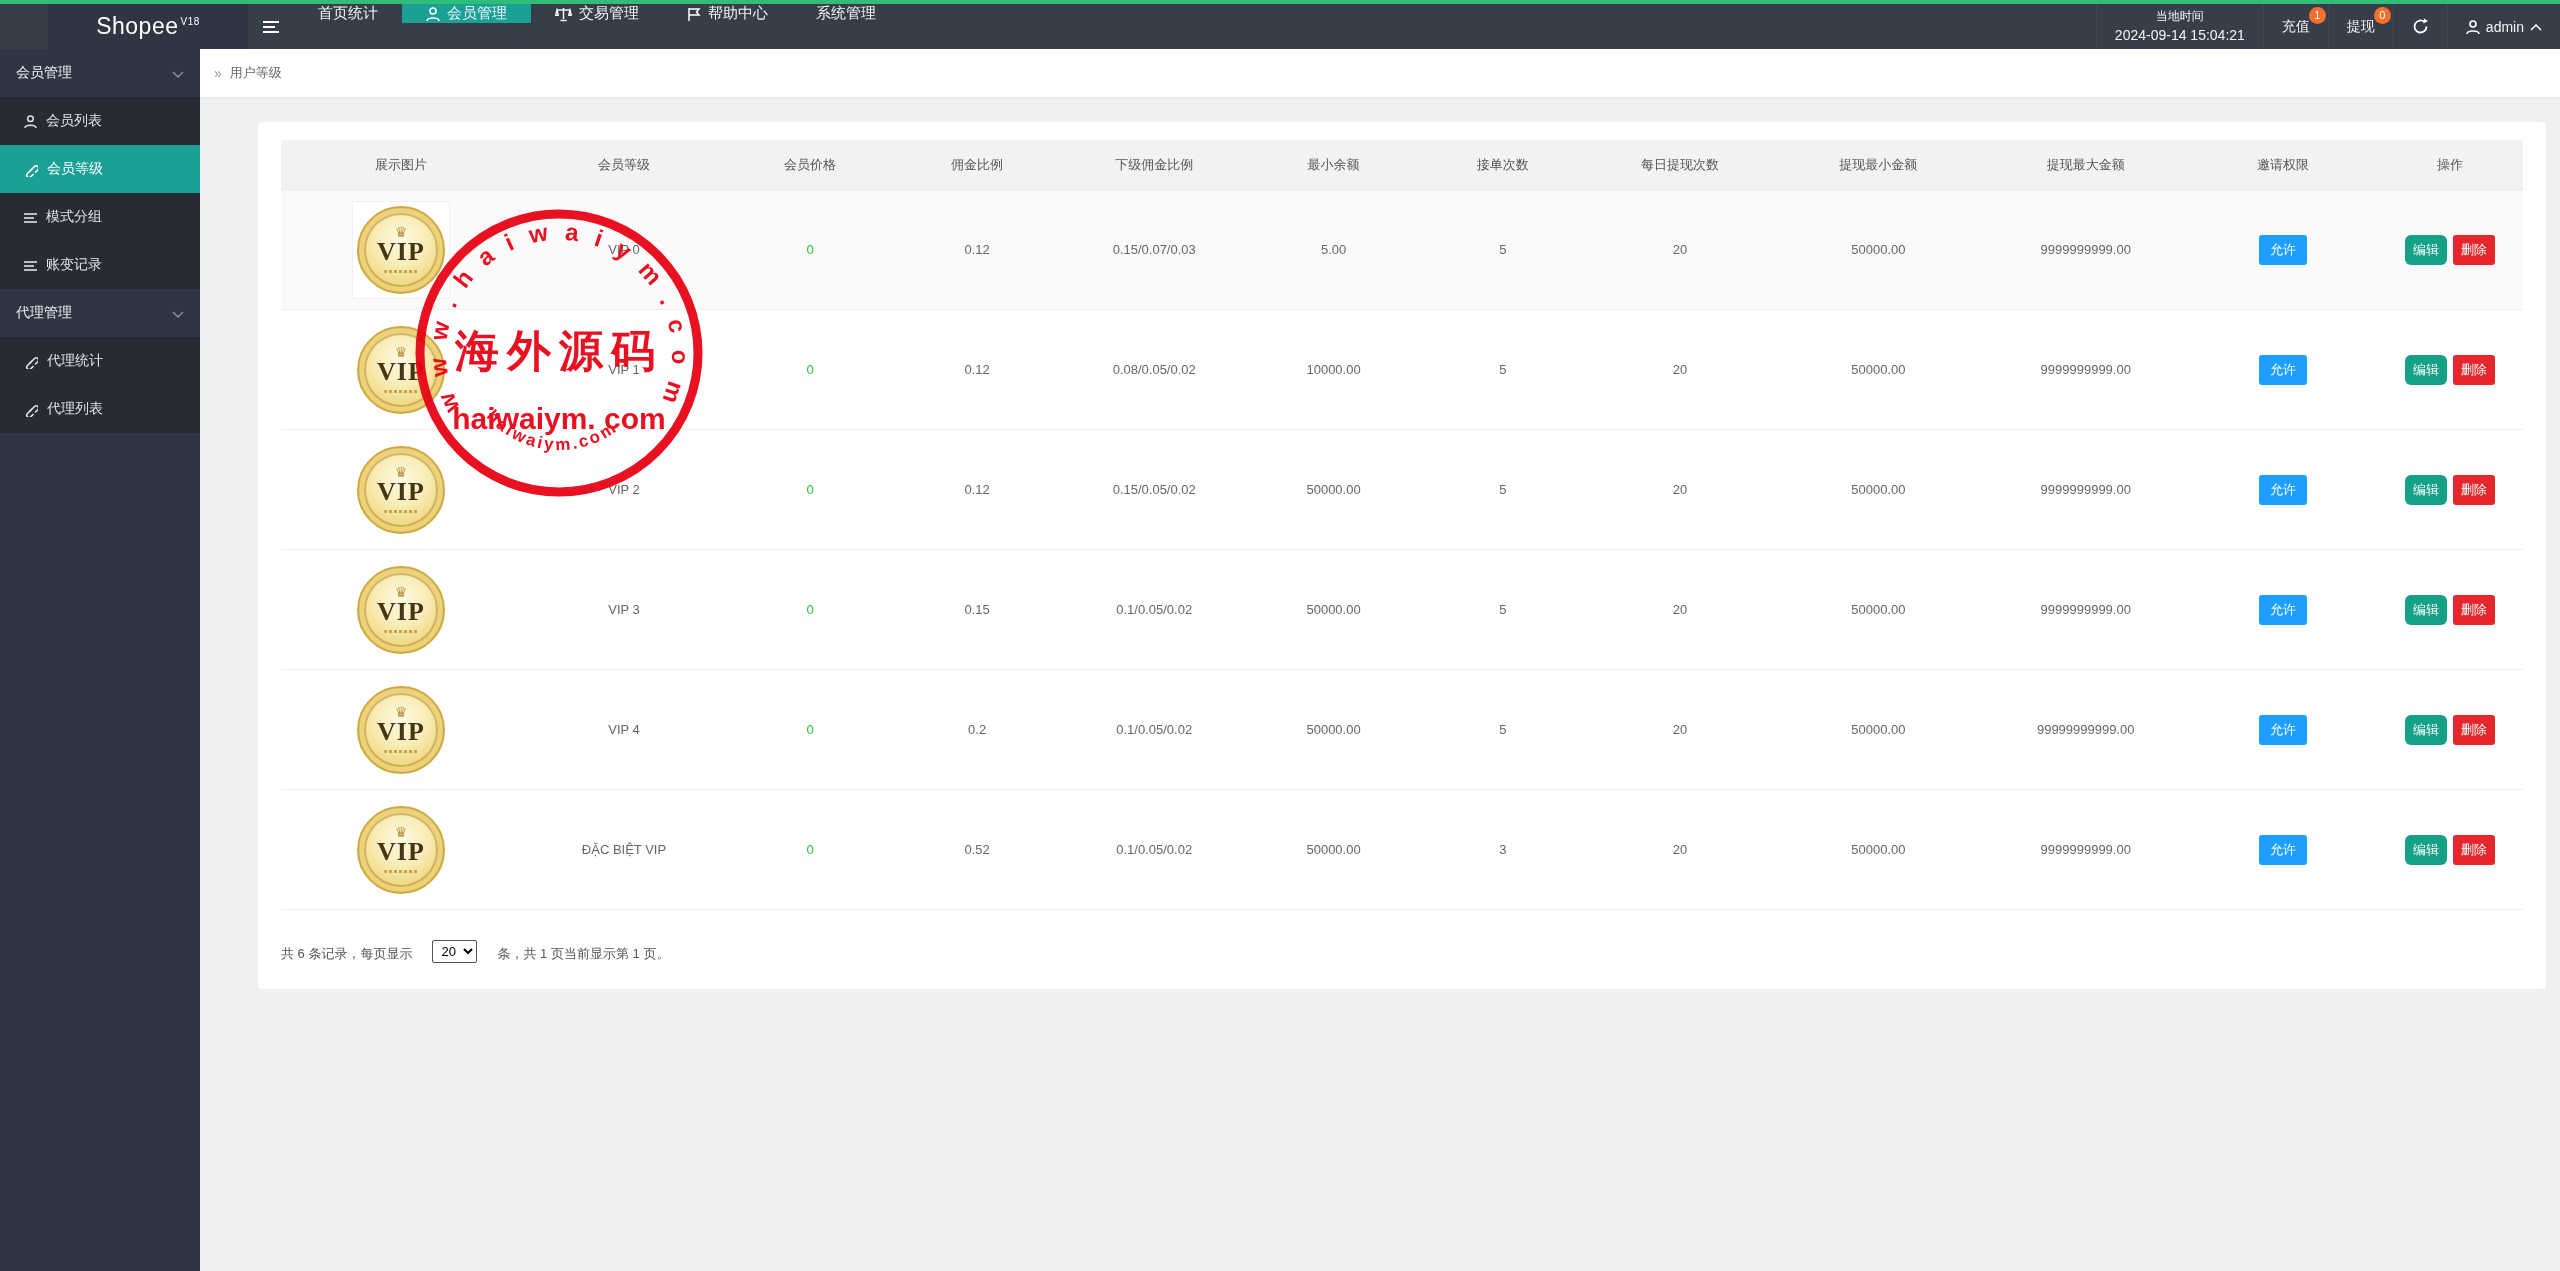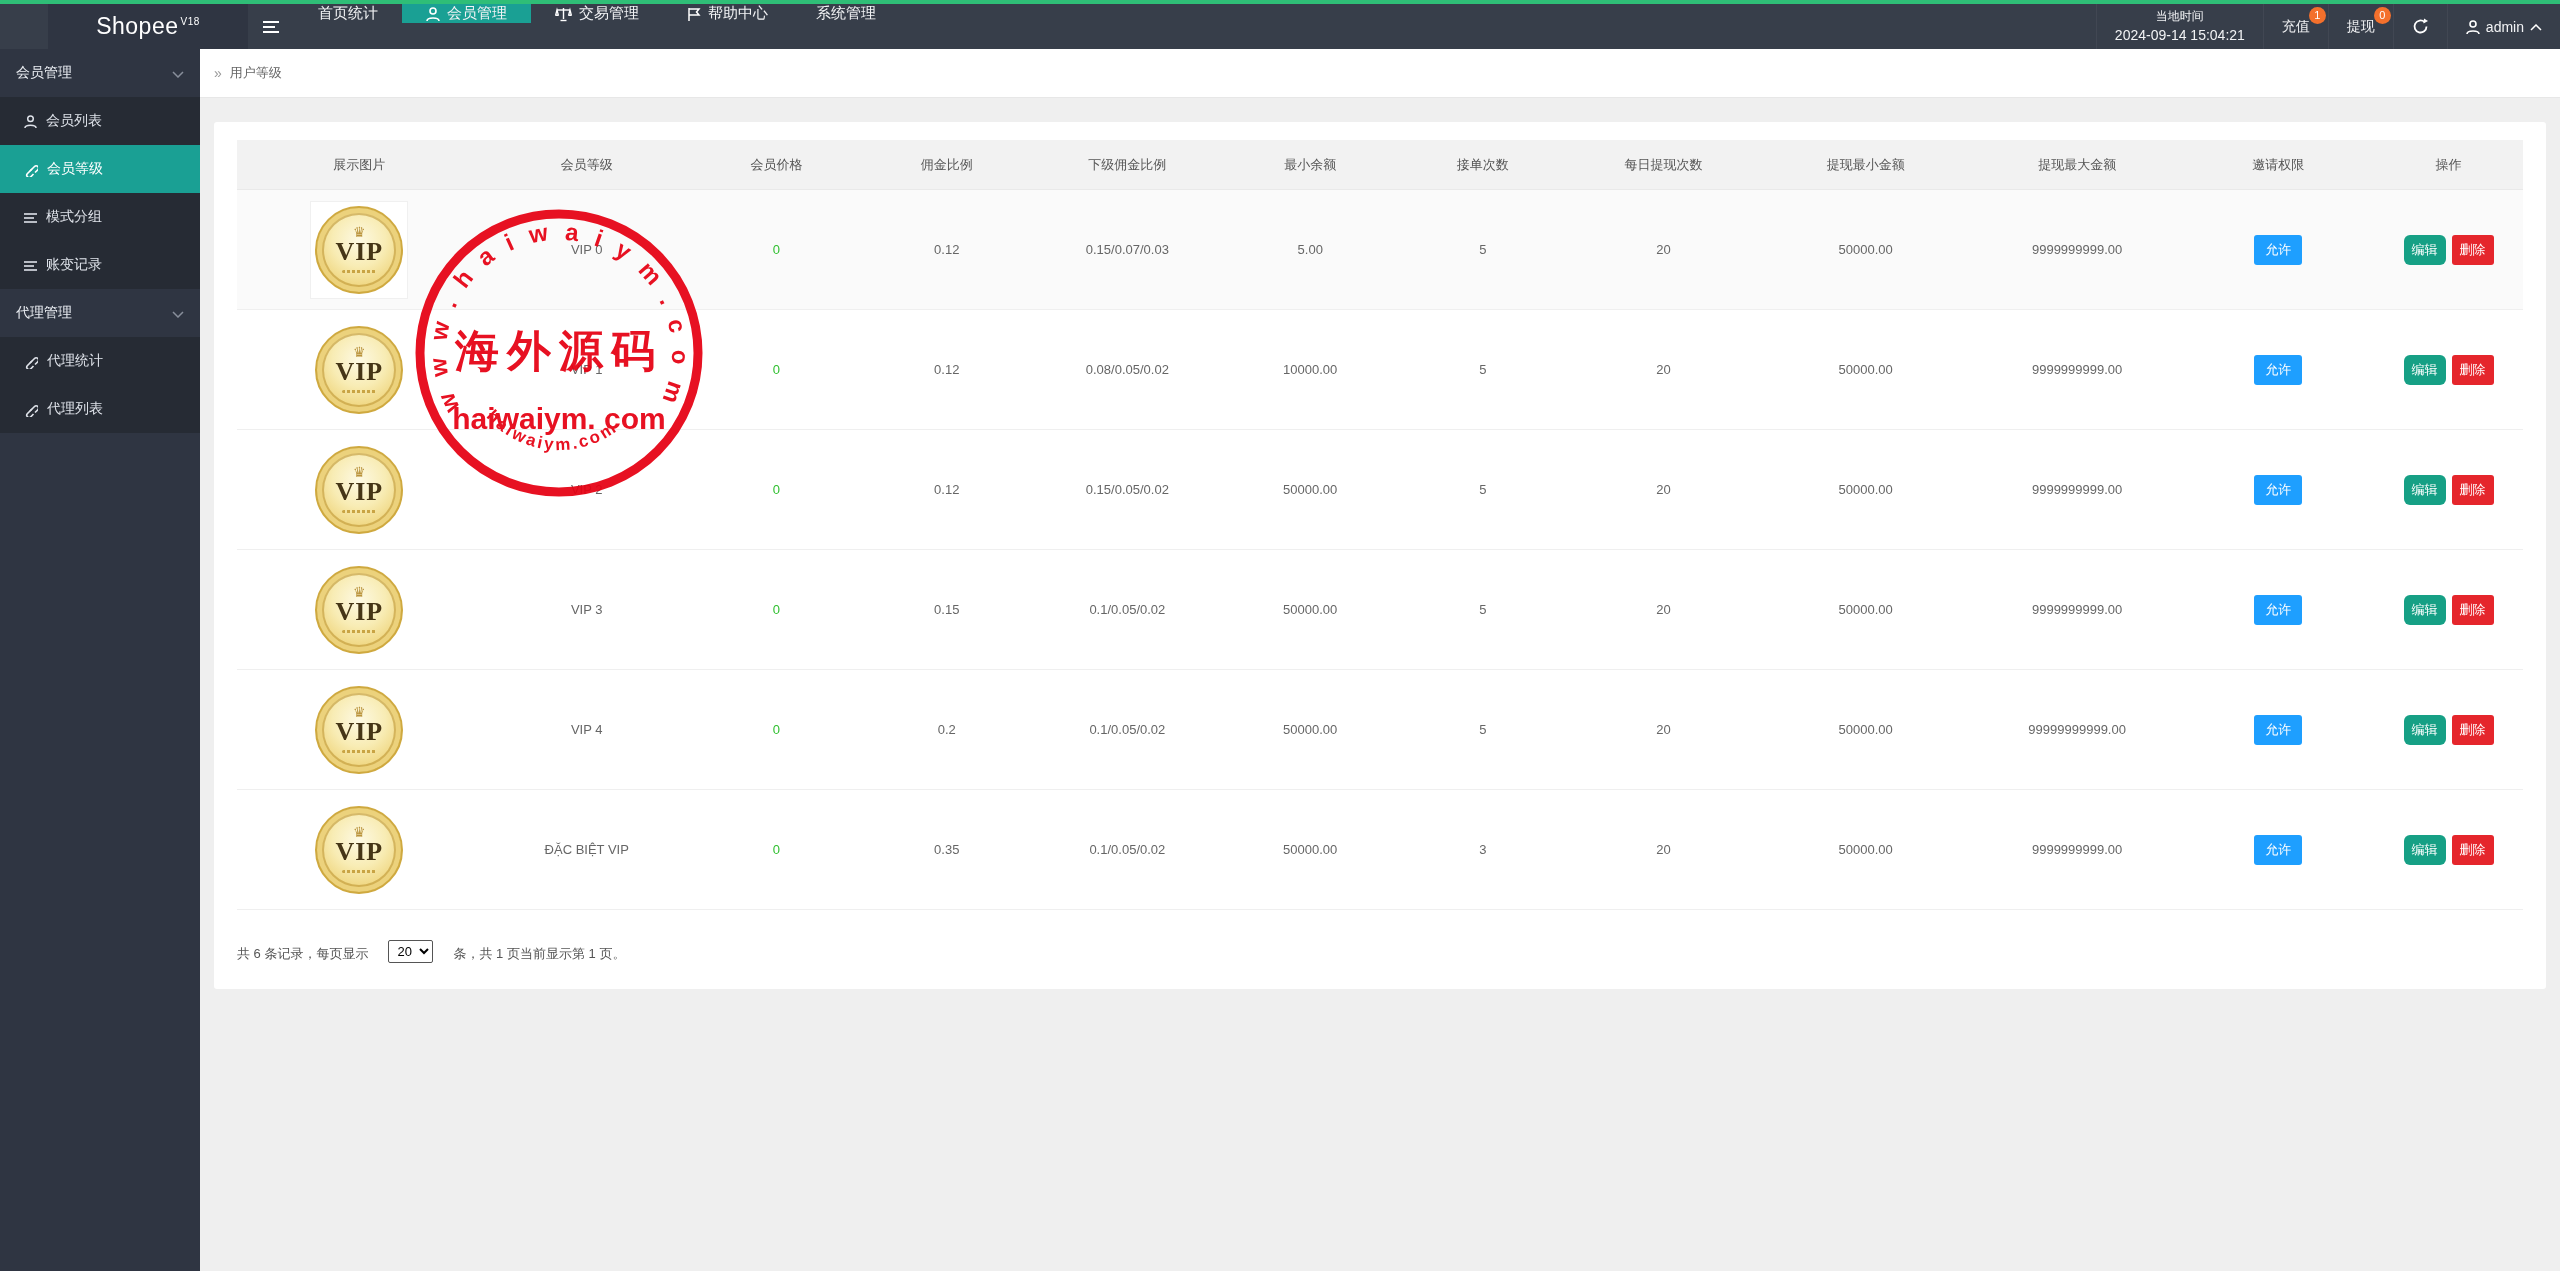--- a/index.html
+++ b/index.html
@@ -35,21 +35,21 @@
     color:#eceff4; cursor:pointer; }
   .sb-group-hd .chev { margin-left:auto; opacity:.7; }
   .sb-items { background:#262b34; }
   .sb-item { height:48px; display:flex; align-items:center; gap:9px; padding:0 16px 0 24px;
     font-size:14px; cursor:pointer; }
   .sb-item.active { background:#1aa094; color:#fff; }
   .main { flex:1; display:flex; flex-direction:column; background:#efefef; }
   .breadcrumb-bar { height:49px; background:#fff; border-bottom:1px solid #e7e7e7;
     display:flex; align-items:center; padding-left:14px; font-size:13px; color:#666; }
   .breadcrumb-bar .bc-caret { color:#999; margin-right:8px; font-size:14px; }
-  .content { flex:1; position:relative; }
+  .content { flex:1; position:relative;padding-left:44px; }
   .card { margin:24px 14px; background:#fff; border-radius:3px; padding:18px 23px 26px;
     min-height:844px; }
 
   
   .vtable { width:100%; font-size:13px; color:#666; }
   .thead { display:flex; background:#f2f2f2; height:50px; align-items:center; border-bottom:1px solid #e9e9e9; }
   .trow { display:flex; height:120px; align-items:center; border-bottom:1px solid #efefef; background:#fff; }
   .trow:first-child { background:#fafafa; }
   .cell { display:flex; align-items:center; justify-content:center; text-align:center; padding:0 4px; }
   .th { color:#555; }
@@ -409,21 +409,21 @@
                   <div class="coin-wrap">
                     <div class="coin">
                       <div class="crown">♛</div>
                       <div class="viptxt">VIP</div>
                       <div class="coin-sub"></div>
                     </div>
                   </div>
                 </div>
                 <div class="cell c1">ĐẶC BIỆT VIP</div>
                 <div class="cell c2 price">0</div>
-                <div class="cell c3">0.35</div>
+                <div class="cell c3">0.52</div>
                 <div class="cell c4">0.1/0.05/0.02</div>
                 <div class="cell c5">50000.00</div>
                 <div class="cell c6">3</div>
                 <div class="cell c7">20</div>
                 <div class="cell c8">50000.00</div>
                 <div class="cell c9">9999999999.00</div>
                 <div class="cell c10">
                   <button class="btn btn-invite">允许</button>
                 </div>
                 <div class="cell c11">

